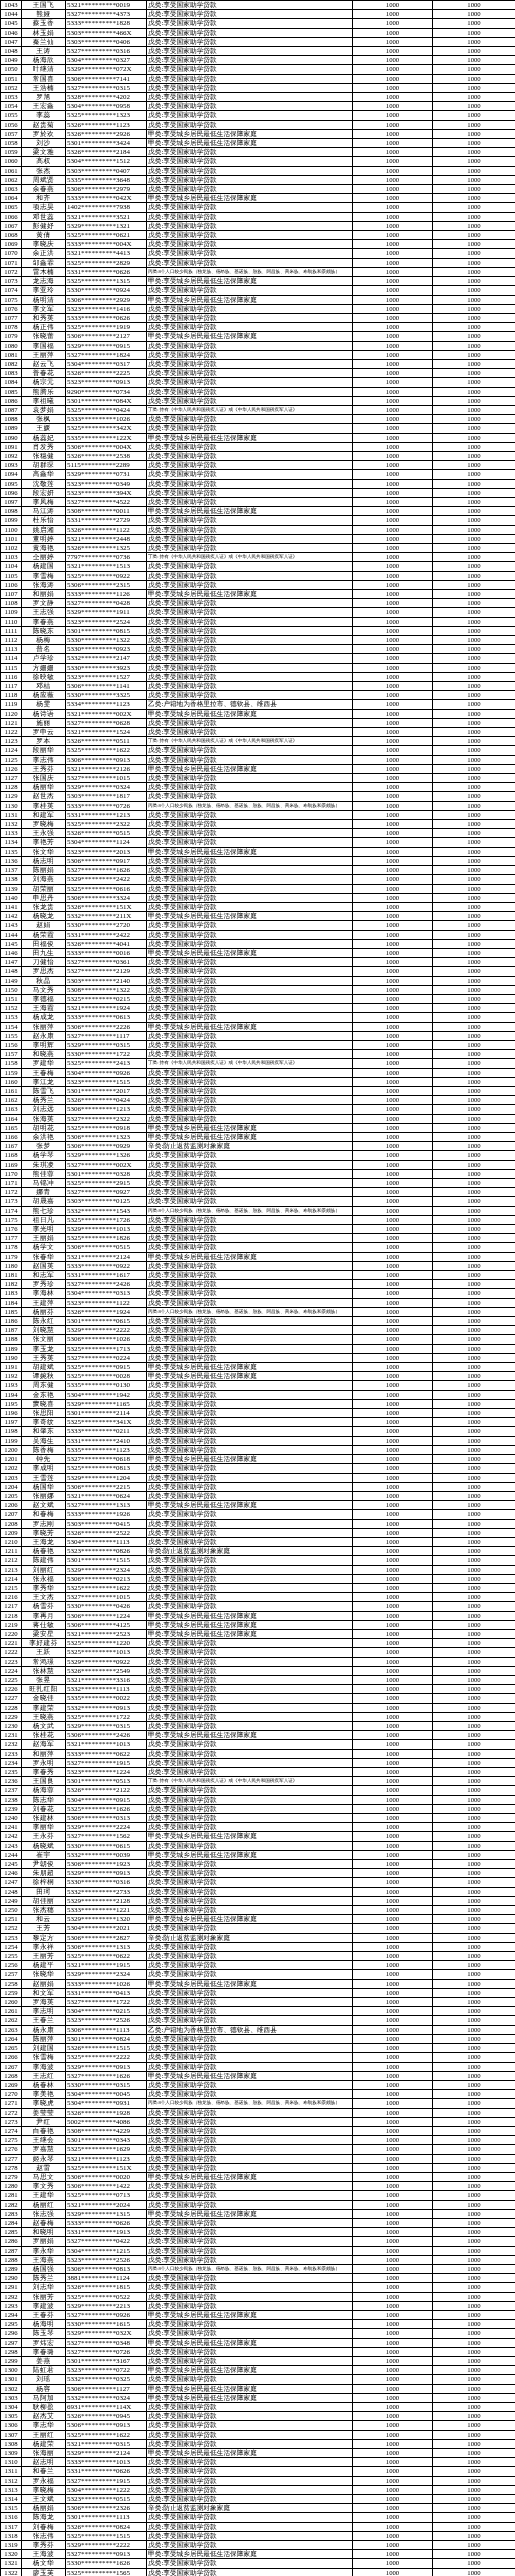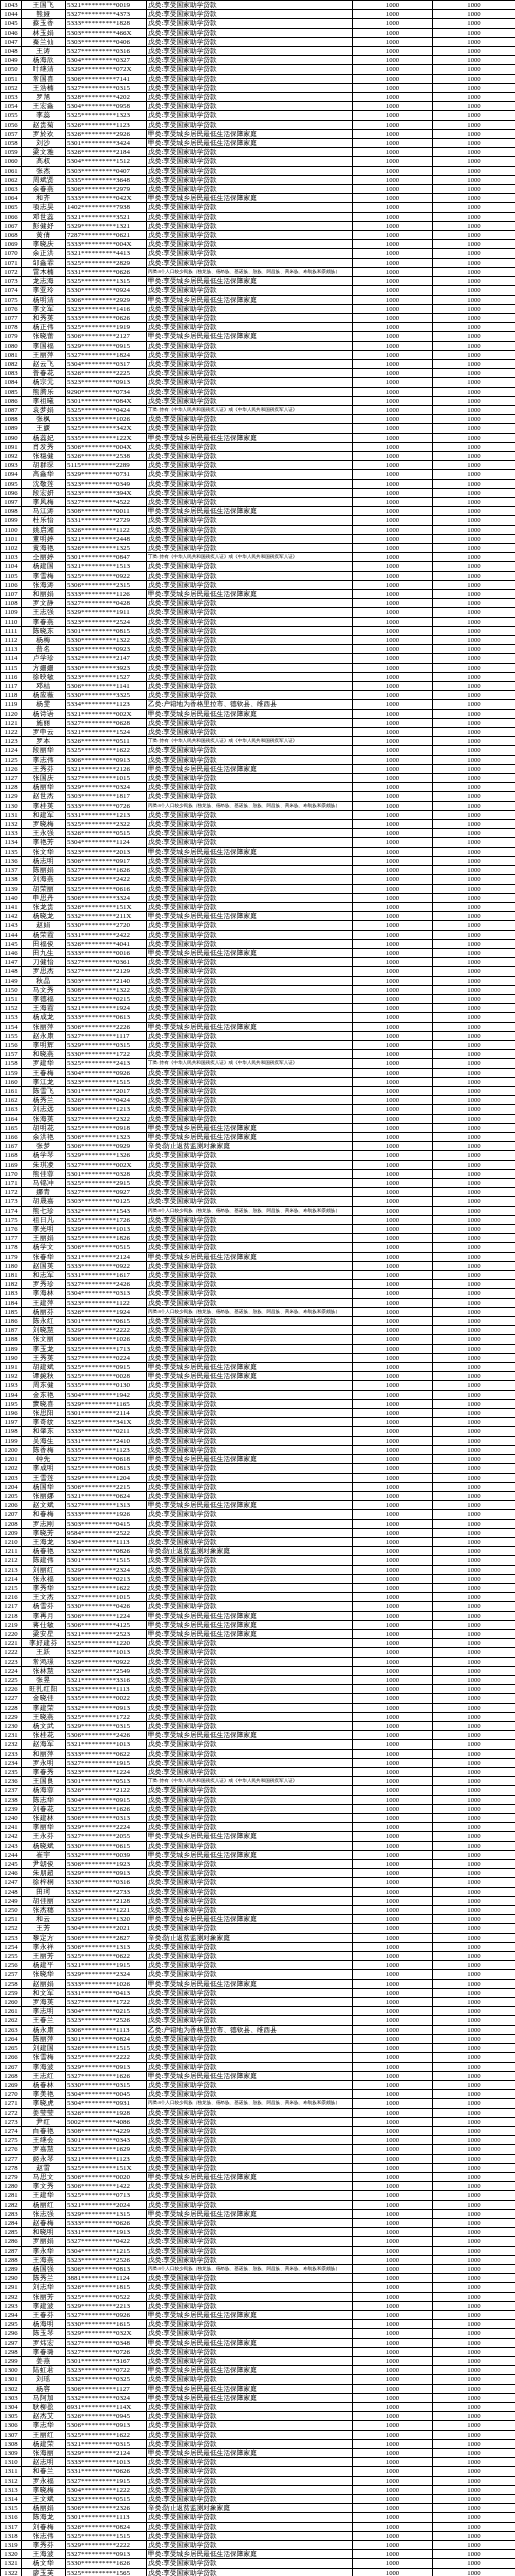--- a/index.html
+++ b/index.html
@@ -225,21 +225,21 @@
     <td class="c-seq">1067</td>
     <td class="c-name">彭健妤</td>
     <td class="c-id">5329**********1321</td>
     <td class="c-cat">戊类:享受国家助学贷款</td>
     <td class="c-amt">1000</td>
     <td class="c-amt">1000</td>
   </tr>
         <tr>
     <td class="c-seq">1068</td>
     <td class="c-name">黄倩</td>
-    <td class="c-id">7287**********0621</td>
+    <td class="c-id">5325**********0621</td>
     <td class="c-cat">戊类:享受国家助学贷款</td>
     <td class="c-amt">1000</td>
     <td class="c-amt">1000</td>
   </tr>
         <tr>
     <td class="c-seq">1069</td>
     <td class="c-name">李晓庆</td>
     <td class="c-id">5333**********004X</td>
     <td class="c-cat">戊类:享受国家助学贷款</td>
     <td class="c-amt">1000</td>
@@ -505,21 +505,21 @@
     <td class="c-seq">1102</td>
     <td class="c-name">黄海艳</td>
     <td class="c-id">5326**********1325</td>
     <td class="c-cat">戊类:享受国家助学贷款</td>
     <td class="c-amt">1000</td>
     <td class="c-amt">1000</td>
   </tr>
         <tr>
     <td class="c-seq">1103</td>
     <td class="c-name">仝丽婷</td>
-    <td class="c-id">5301**********0847</td>
+    <td class="c-id">7797**********0736</td>
     <td class="c-cat small">丁类: 持有《中华人民共和国残疾人证》或《中华人民共和国残疾军人证》</td>
     <td class="c-amt">1000</td>
     <td class="c-amt">1000</td>
   </tr>
         <tr>
     <td class="c-seq">1104</td>
     <td class="c-name">杨建国</td>
     <td class="c-id">5321**********1513</td>
     <td class="c-cat">戊类:享受国家助学贷款</td>
     <td class="c-amt">1000</td>
@@ -1353,21 +1353,21 @@
     <td class="c-seq">1208</td>
     <td class="c-name">罗志刚</td>
     <td class="c-id">5303**********0415</td>
     <td class="c-cat">戊类:享受国家助学贷款</td>
     <td class="c-amt">1000</td>
     <td class="c-amt">1000</td>
   </tr>
         <tr>
     <td class="c-seq">1209</td>
     <td class="c-name">李晓芳</td>
-    <td class="c-id">9584**********2522</td>
+    <td class="c-id">5326**********2522</td>
     <td class="c-cat">戊类:享受国家助学贷款</td>
     <td class="c-amt">1000</td>
     <td class="c-amt">1000</td>
   </tr>
         <tr>
     <td class="c-seq">1210</td>
     <td class="c-name">王海龙</td>
     <td class="c-id">5304**********1113</td>
     <td class="c-cat">戊类:享受国家助学贷款</td>
     <td class="c-amt">1000</td>
@@ -1617,21 +1617,21 @@
     <td class="c-seq">1241</td>
     <td class="c-name">李丽华</td>
     <td class="c-id">5329**********2224</td>
     <td class="c-cat">戊类:享受国家助学贷款</td>
     <td class="c-amt">1000</td>
     <td class="c-amt">1000</td>
   </tr>
         <tr>
     <td class="c-seq">1242</td>
     <td class="c-name">王永芬</td>
-    <td class="c-id">5327**********2055</td>
+    <td class="c-id">5327**********1562</td>
     <td class="c-cat">甲类:享受城乡居民最低生活保障家庭</td>
     <td class="c-amt">1000</td>
     <td class="c-amt">1000</td>
   </tr>
         <tr>
     <td class="c-seq">1243</td>
     <td class="c-name">杨晓斌</td>
     <td class="c-id">5330**********0615</td>
     <td class="c-cat">戊类:享受国家助学贷款</td>
     <td class="c-amt">1000</td>

